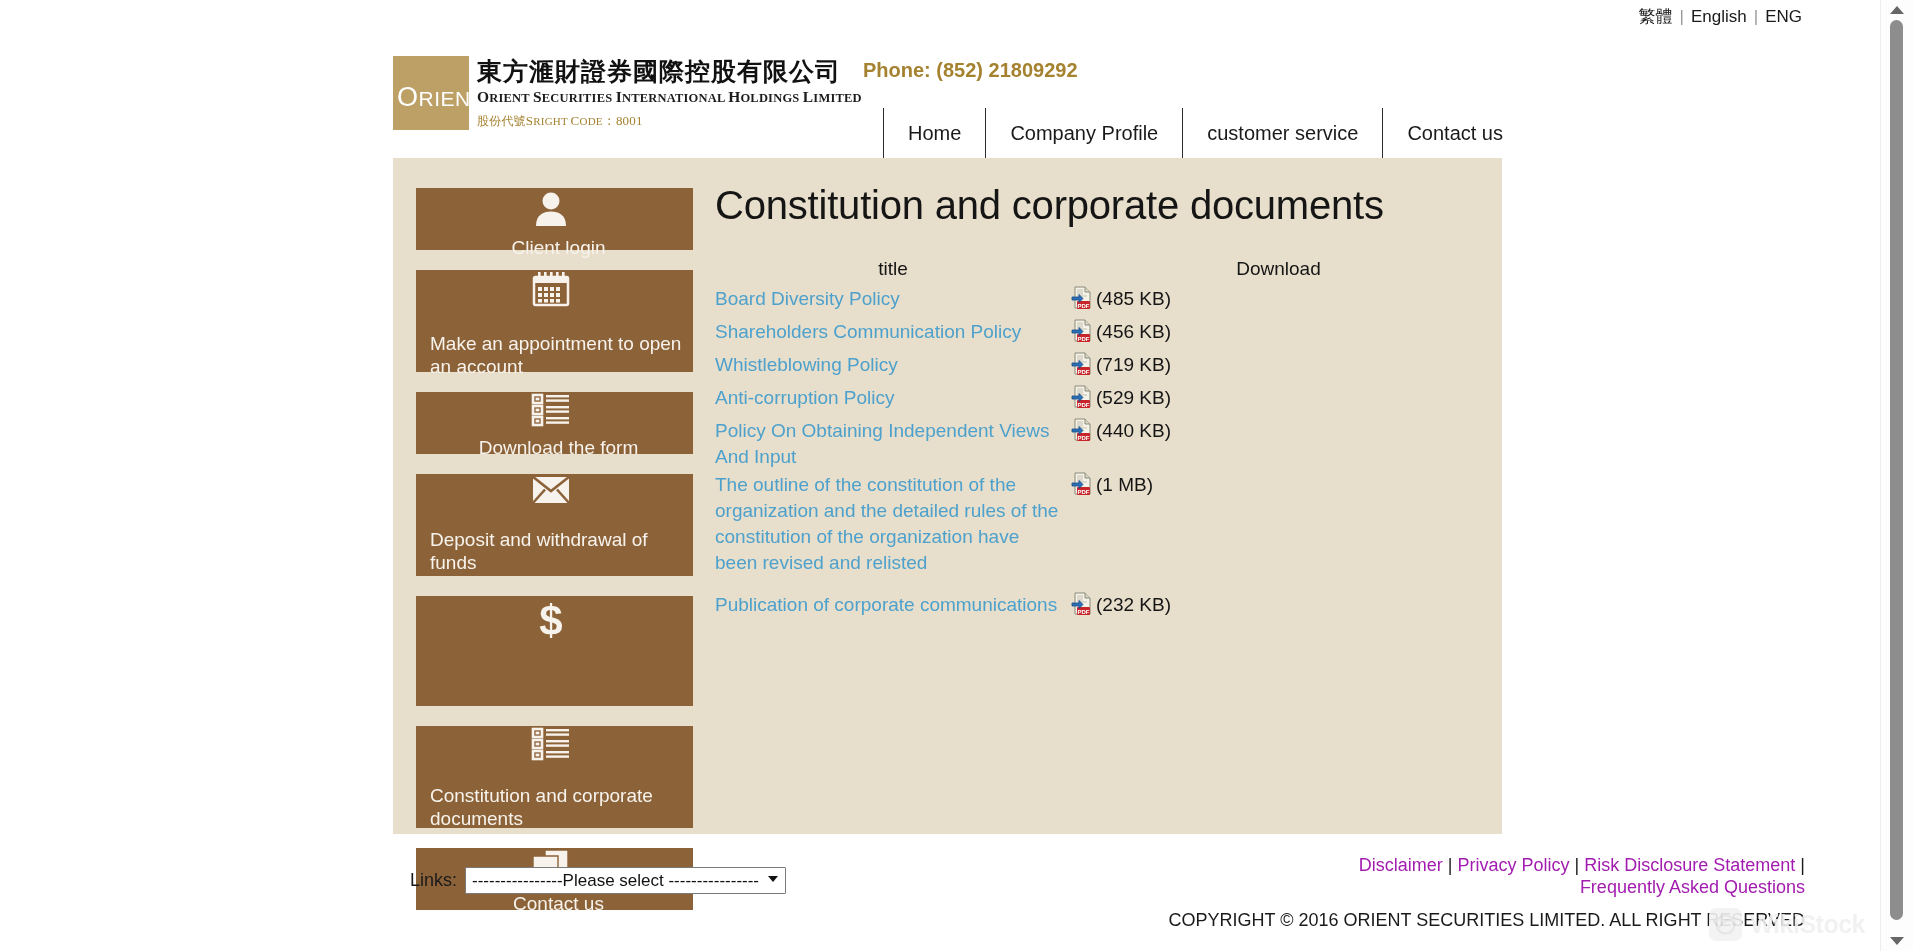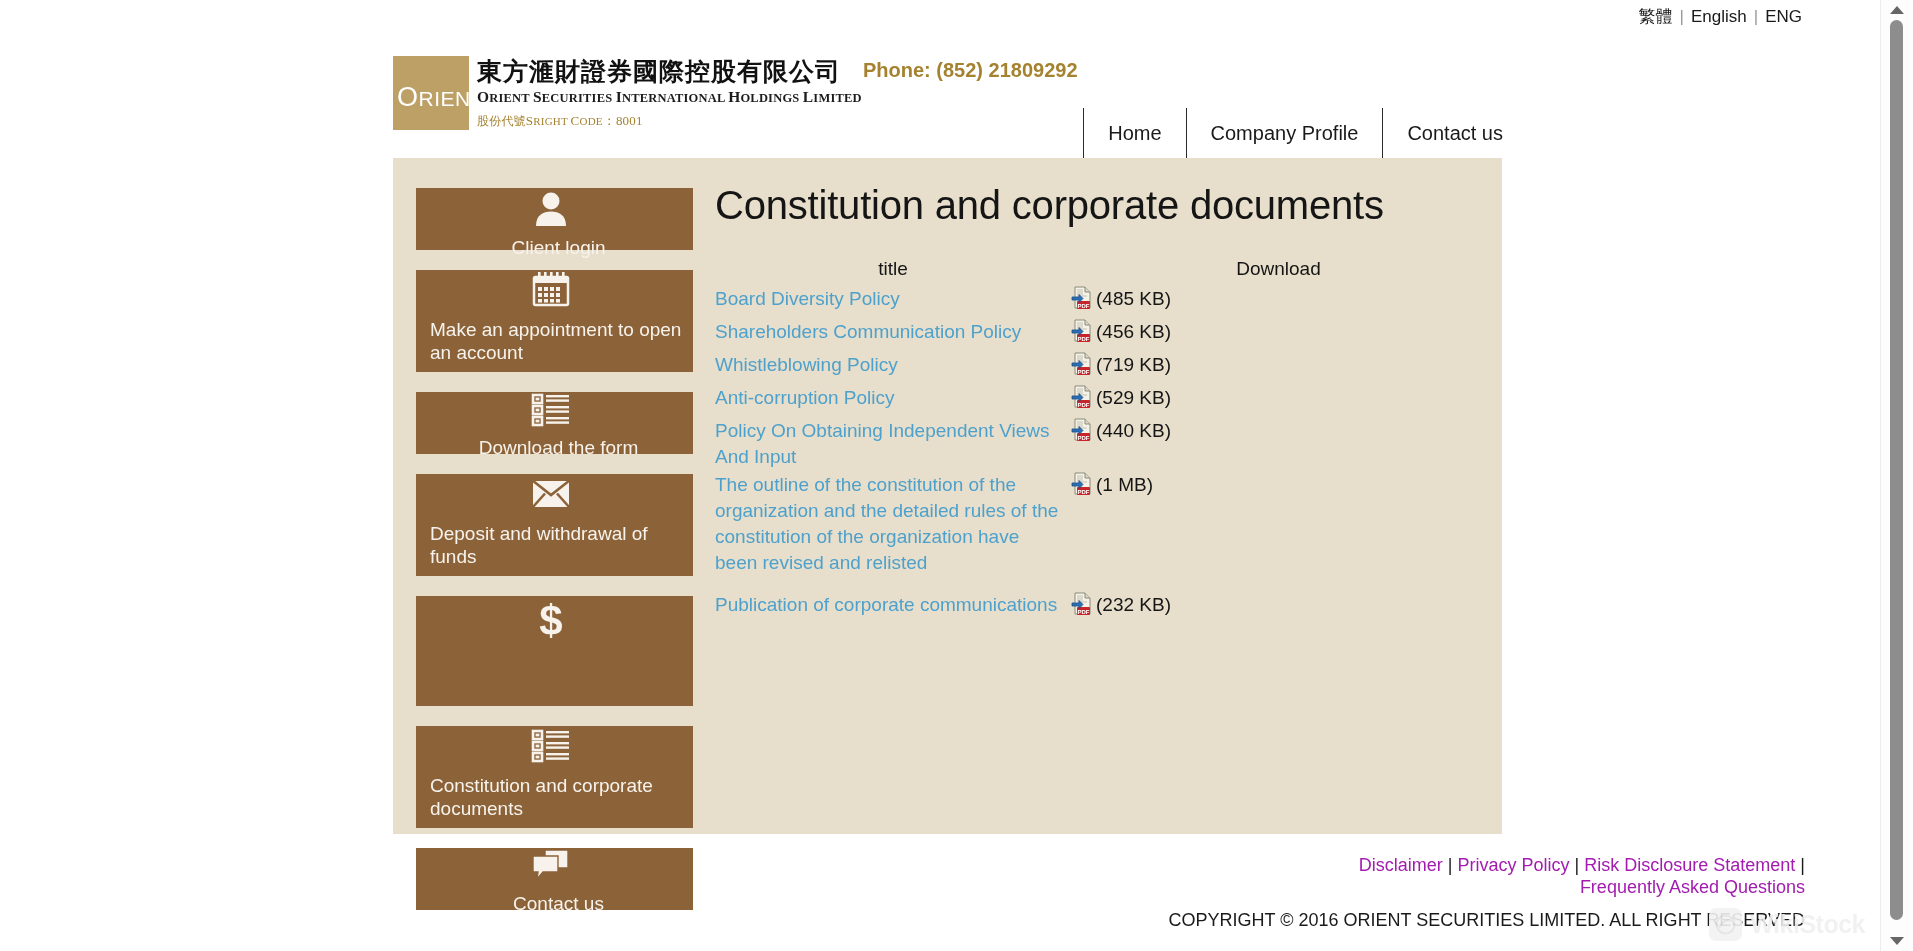--- a/index.html
+++ b/index.html
@@ -165,21 +165,21 @@
     align-items: center;
     justify-content: center;
   }
   .side-item .lbl {
     color: #f7f3ec;
     font-size: 19px;
     line-height: 23px;
     padding: 8px 0;
   }
   .si-h62 { height: 62px; }
-  .si-h86 { height: 102px; }
+  .si-h86 { height: 102px; gap: 14px; }
   .si-h110 { height: 110px; }
 
   svg.icn { display: block; }
 
   
   .main {
     position: absolute;
     left: 322px;
     top: 22px;
     right: 16px;
@@ -370,20 +370,21 @@
       <div>
         <span class="cn">東方滙財證券國際控股有限公司</span><span class="phone">Phone: (852) 21809292</span>
       </div>
       <div class="en"><span>O</span><span class="sc">RIENT </span><span>S</span><span class="sc">ECURITIES </span><span>I</span><span class="sc">NTERNATIONAL </span><span>H</span><span class="sc">OLDINGS </span><span>L</span><span class="sc">IMITED</span></div>
       <div class="stock"><span class="cnsmall">股份代號</span><span>S</span><span style="font-size:11px">RIGHT </span><span>C</span><span style="font-size:11px">ODE</span><span>：8001</span></div>
     </div>
 
     <div class="nav">
       <div class="item">Home</div>
       <div class="item">Company Profile</div>
+      <div class="item">customer service</div>
       <div class="item">Contact us</div>
     </div>
   </div>
 
   <div class="content">
 
     <div class="sidebar">
 
       <div class="side-item si-h62">
         <div class="ico">
@@ -632,20 +633,29 @@
                 </svg>
               </span><span class="sz">(232 KB)</span>
             </td>
           </tr>
         </tbody>
       </table>
     </div>
   </div>
 
   <div class="footer">
+    <div class="links-row">
+      <span class="lbl">Links:</span>
+      <span class="selwrap">
+        <select class="sel">
+          <option>----------------Please select ----------------</option>
+        </select>
+        <span class="caret"></span>
+      </span>
+    </div>
 
     <div class="foot-right">
       <a>Disclaimer</a>
       <span>|</span>
       <a>Privacy Policy</a>
       <span>|</span>
       <a>Risk Disclosure Statement</a>
       <span>|</span>
       <a>Frequently Asked Questions</a>
     </div>

